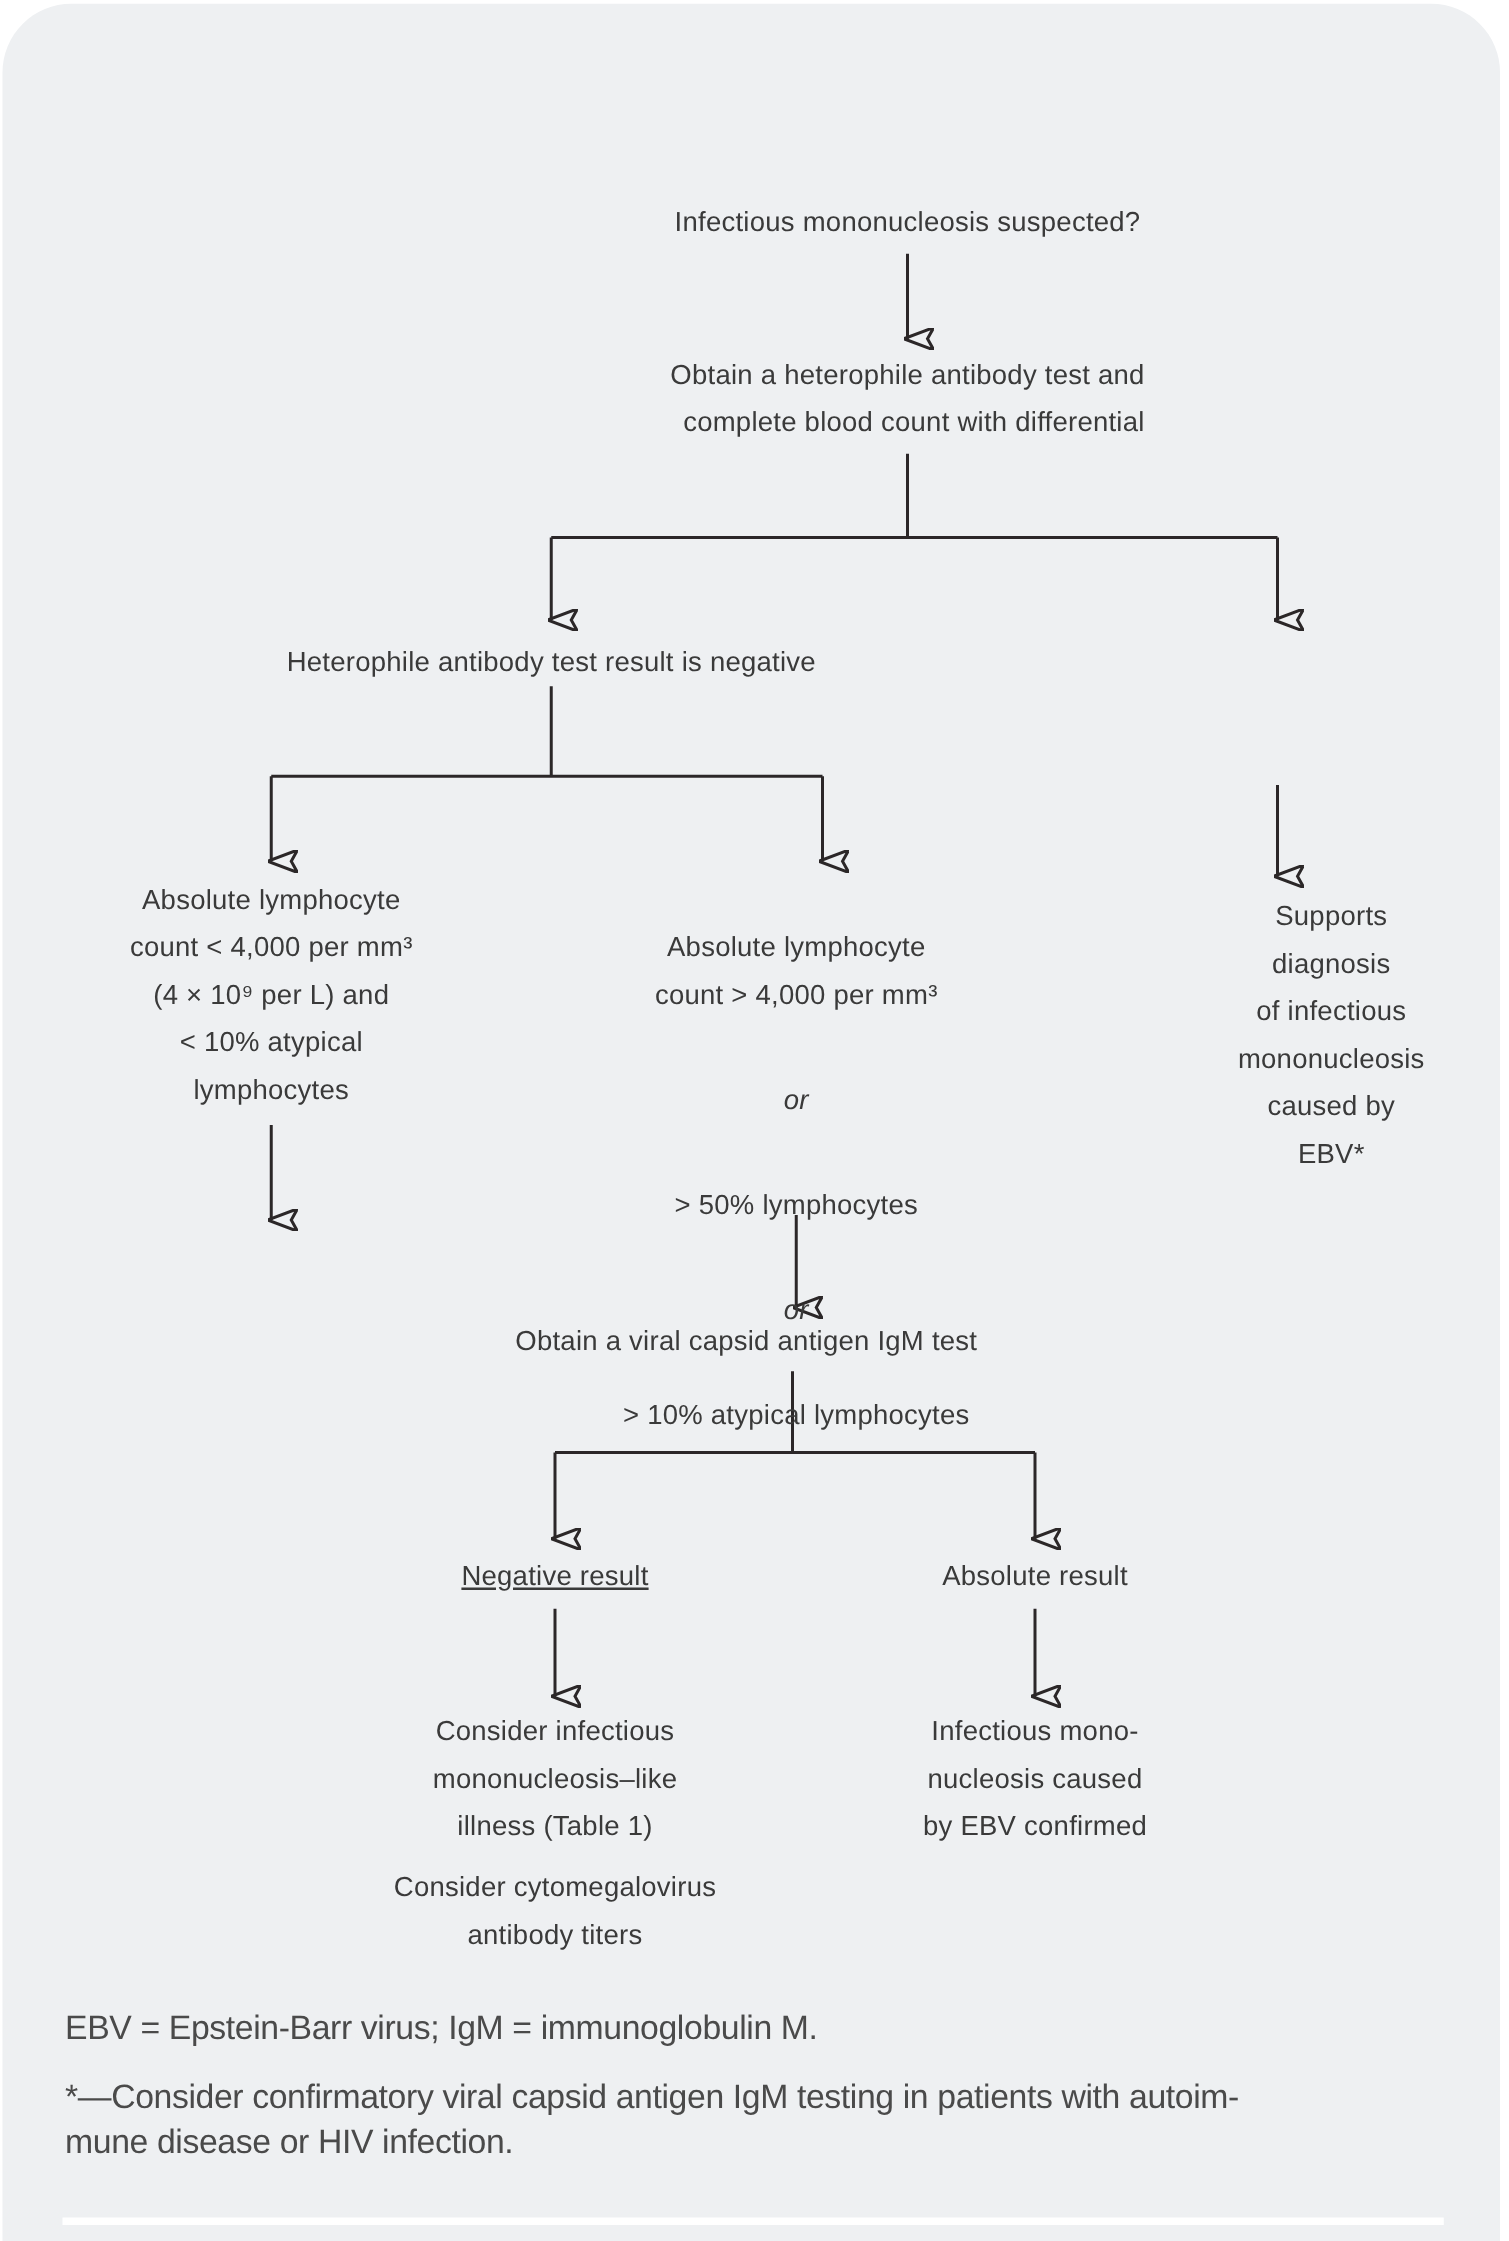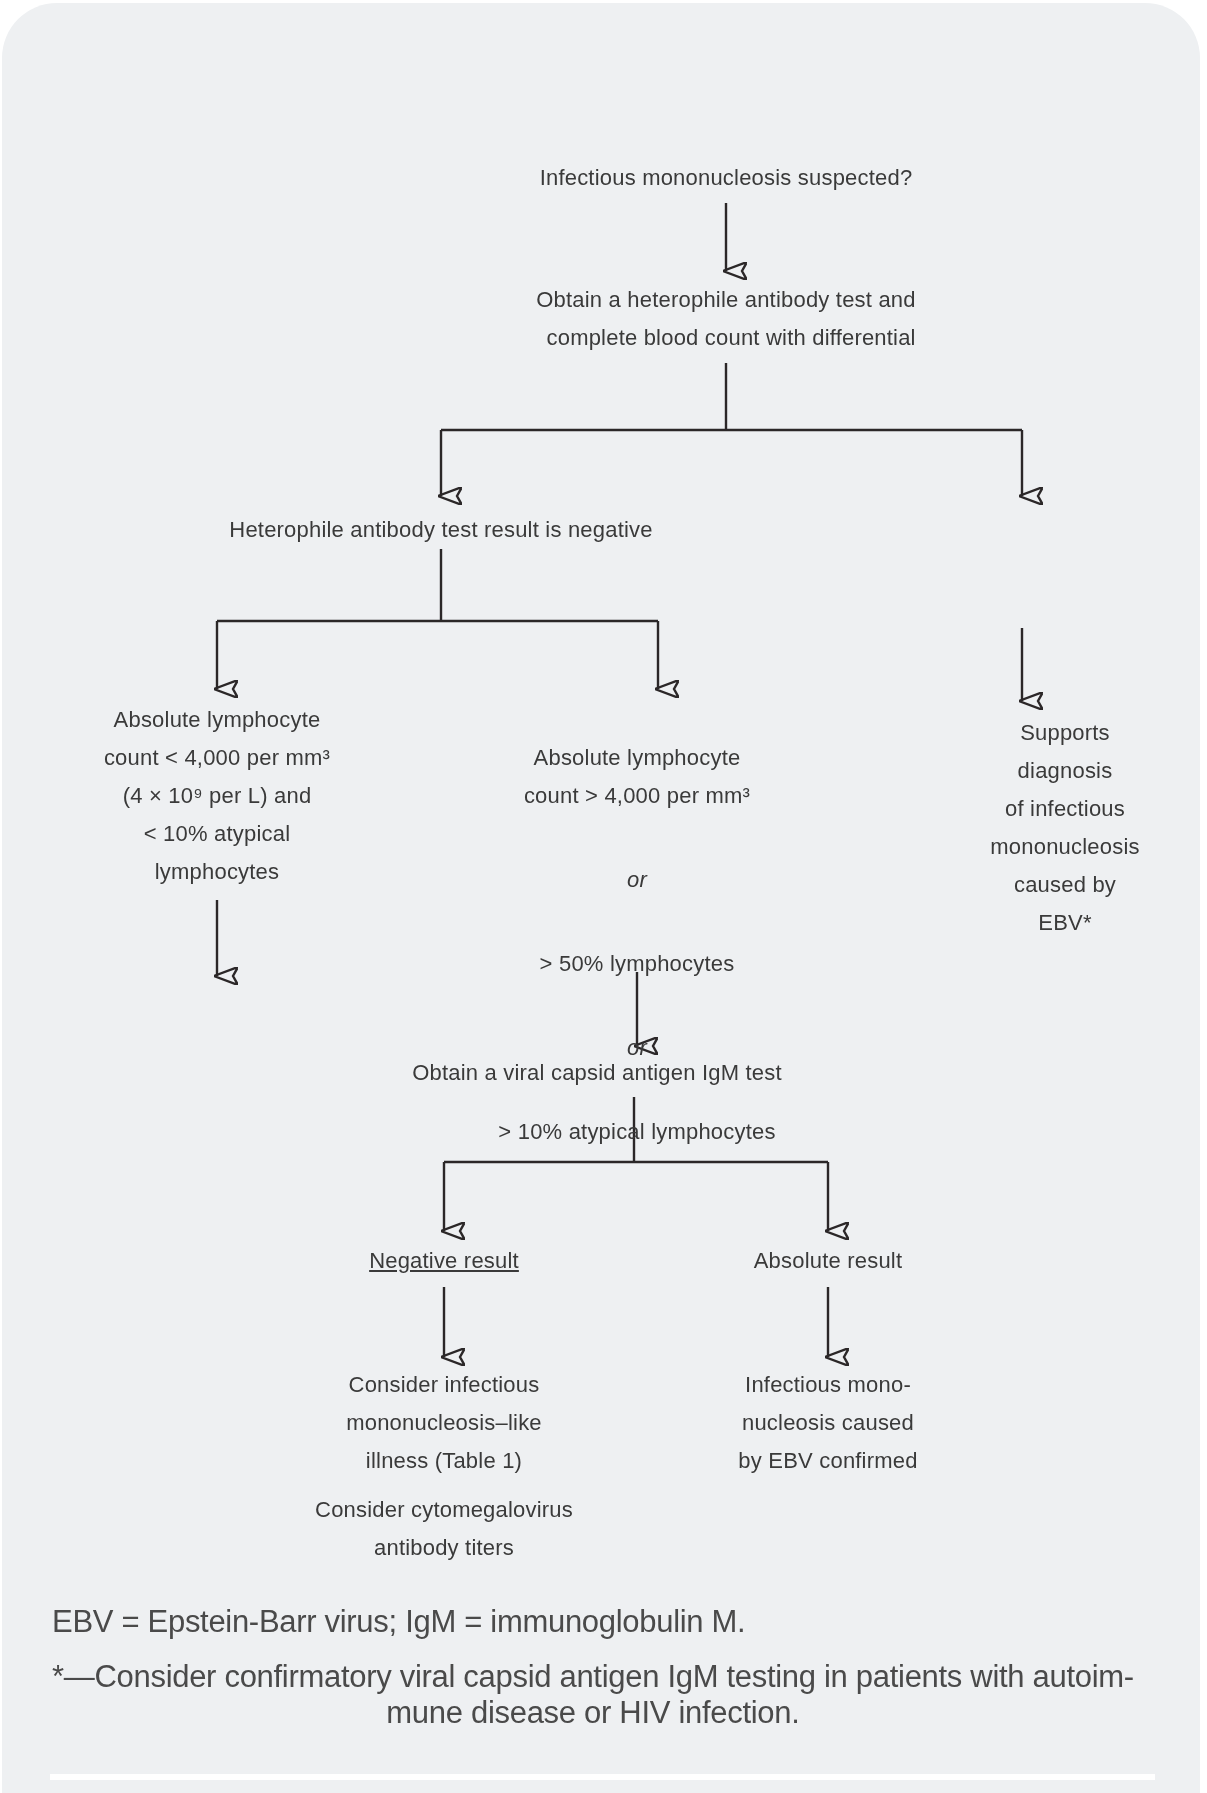--- a/index.html
+++ b/index.html
@@ -45,25 +45,24 @@
     letter-spacing: 0.2px;
   }
   .node .or {
     font-style: italic;
     margin: 8px 0;
   }
   .footnote {
     position: absolute;
     left: 52px;
     white-space: pre-line;
-    font-size: 31px;
+    font-size: 27px;
     line-height: 36px;
     color: #4a4a4a;
     letter-spacing: -0.3px;
-    text-align: center;
   }
   #bottom-rule {
     position: absolute;
     left: 50px;
     width: 1105px;
     top: 1774px;
     height: 6px;
     background: #ffffff;
   }
 </style>

